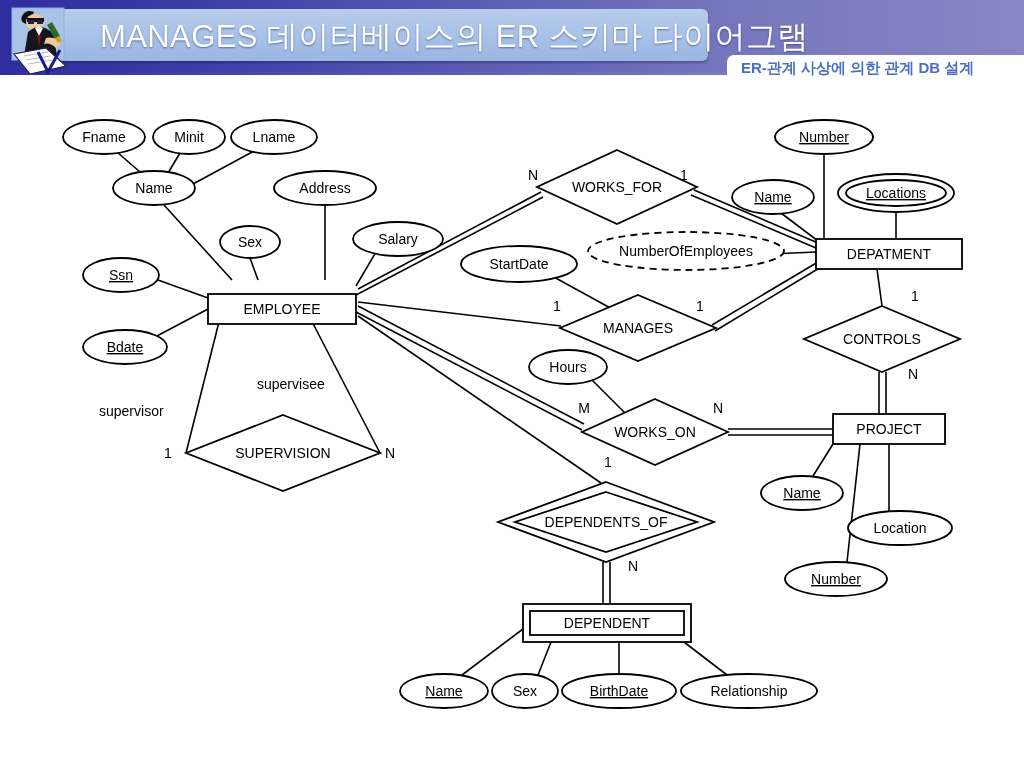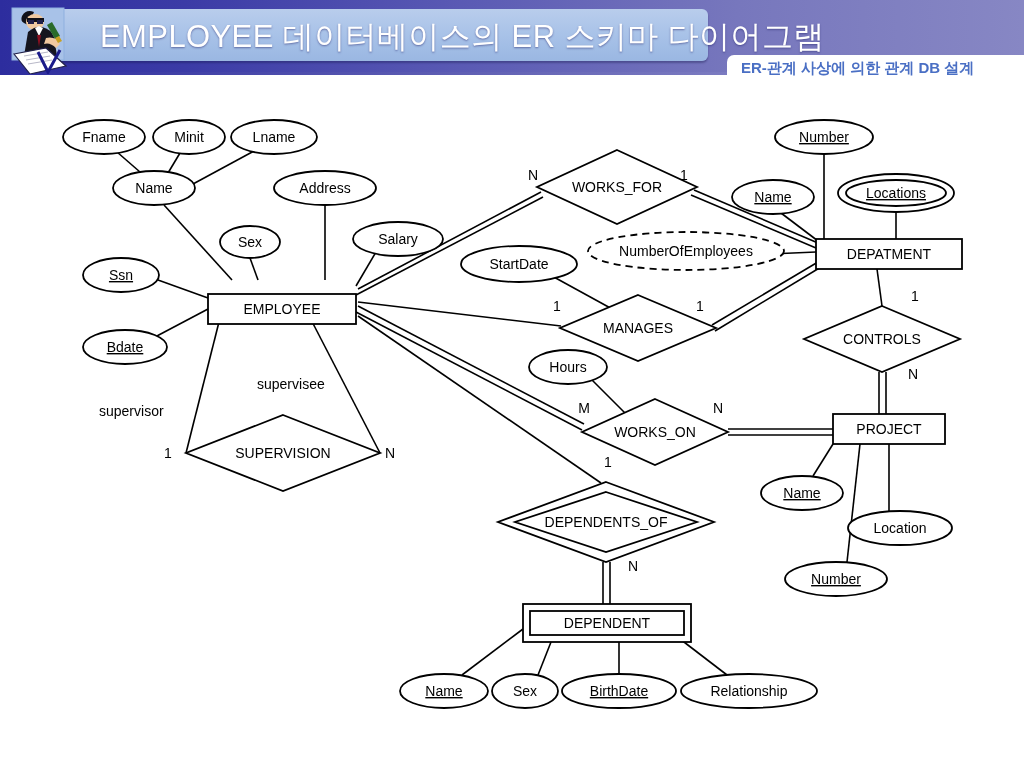--- a/index.html
+++ b/index.html
@@ -83,21 +83,21 @@
   <path d="M27 24 l4 8 l4 -8 l-4 -2 z" fill="#ffffff"></path>
   <path d="M29 31 l2 12 l2 -12 z" fill="#8a1020"></path>
   <path d="M38 34 q10 -2 14 6 l-4 4 q-6 -6 -12 -4 z" fill="#f0c9a0"></path>
   <path d="M44 18 l8 14 l-5 3 l-8 -14 z" fill="#2a6b2a"></path>
   <path d="M47 34 l4 -2 l3 5 l-4 2 z" fill="#c8a020"></path>
   <path d="M6 50 L38 44 L58 62 L22 70 Z" fill="#ffffff" stroke="#20204a" stroke-width="1.2"></path>
   <path d="M16 52 L40 48 M18 56 L42 52 M20 60 L44 56" stroke="#b8b8c8" stroke-width="1"></path>
   <path d="M30 48 L40 68 L52 46" fill="none" stroke="#1a1a8a" stroke-width="3"></path>
 </svg>
 
-<div id="slide-title">EMPLOYEE 데이터베이스의 ER 스키마 다이어그램</div>
+<div id="slide-title">MANAGES 데이터베이스의 ER 스키마 다이어그램</div>
 <div id="subtitle-plate"></div>
 <div id="subtitle">ER-관계 사상에 의한 관계 DB 설계</div>
 
 <div id="canvas">
 <svg id="er-svg" width="1024" height="640" viewBox="0 0 1024 640">
 
   <g id="edges">
 
     <path class="ln" d="M117,76 L140,96"></path>
     <path class="ln" d="M180,77 L168,97"></path>

